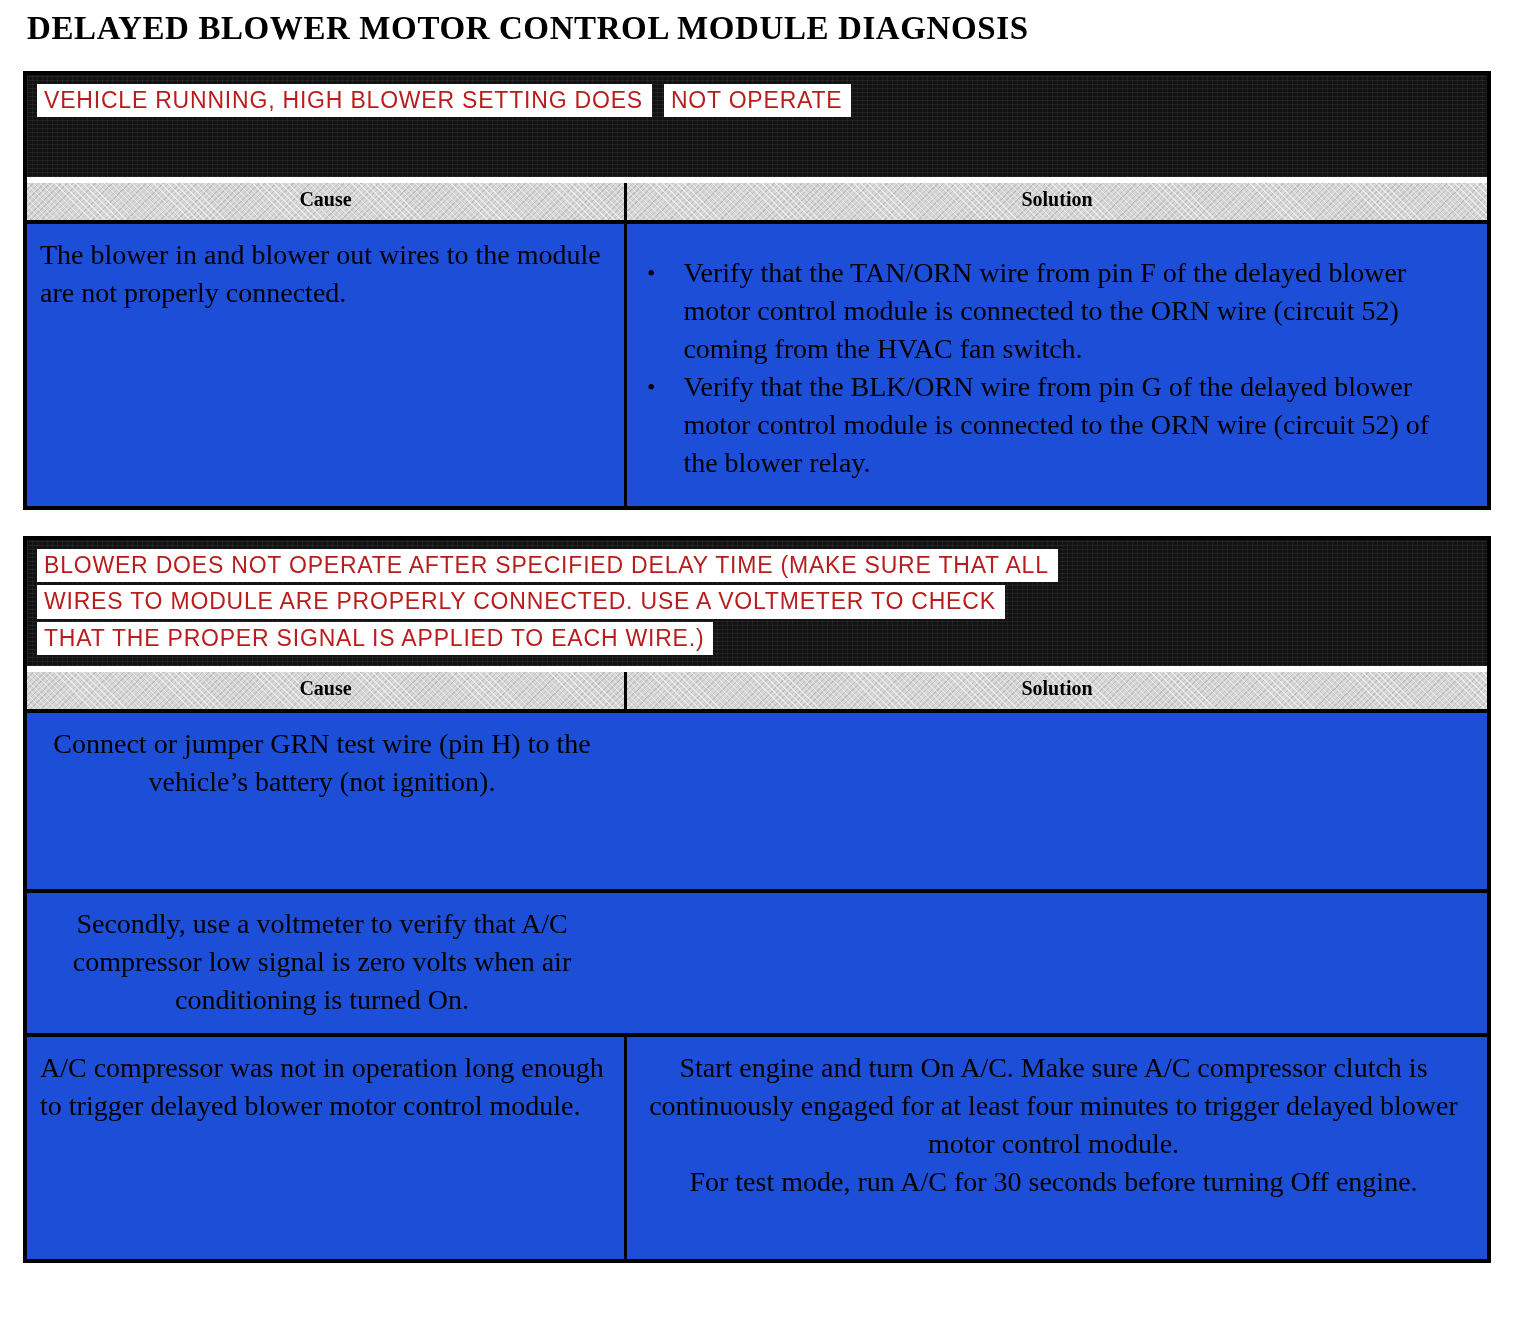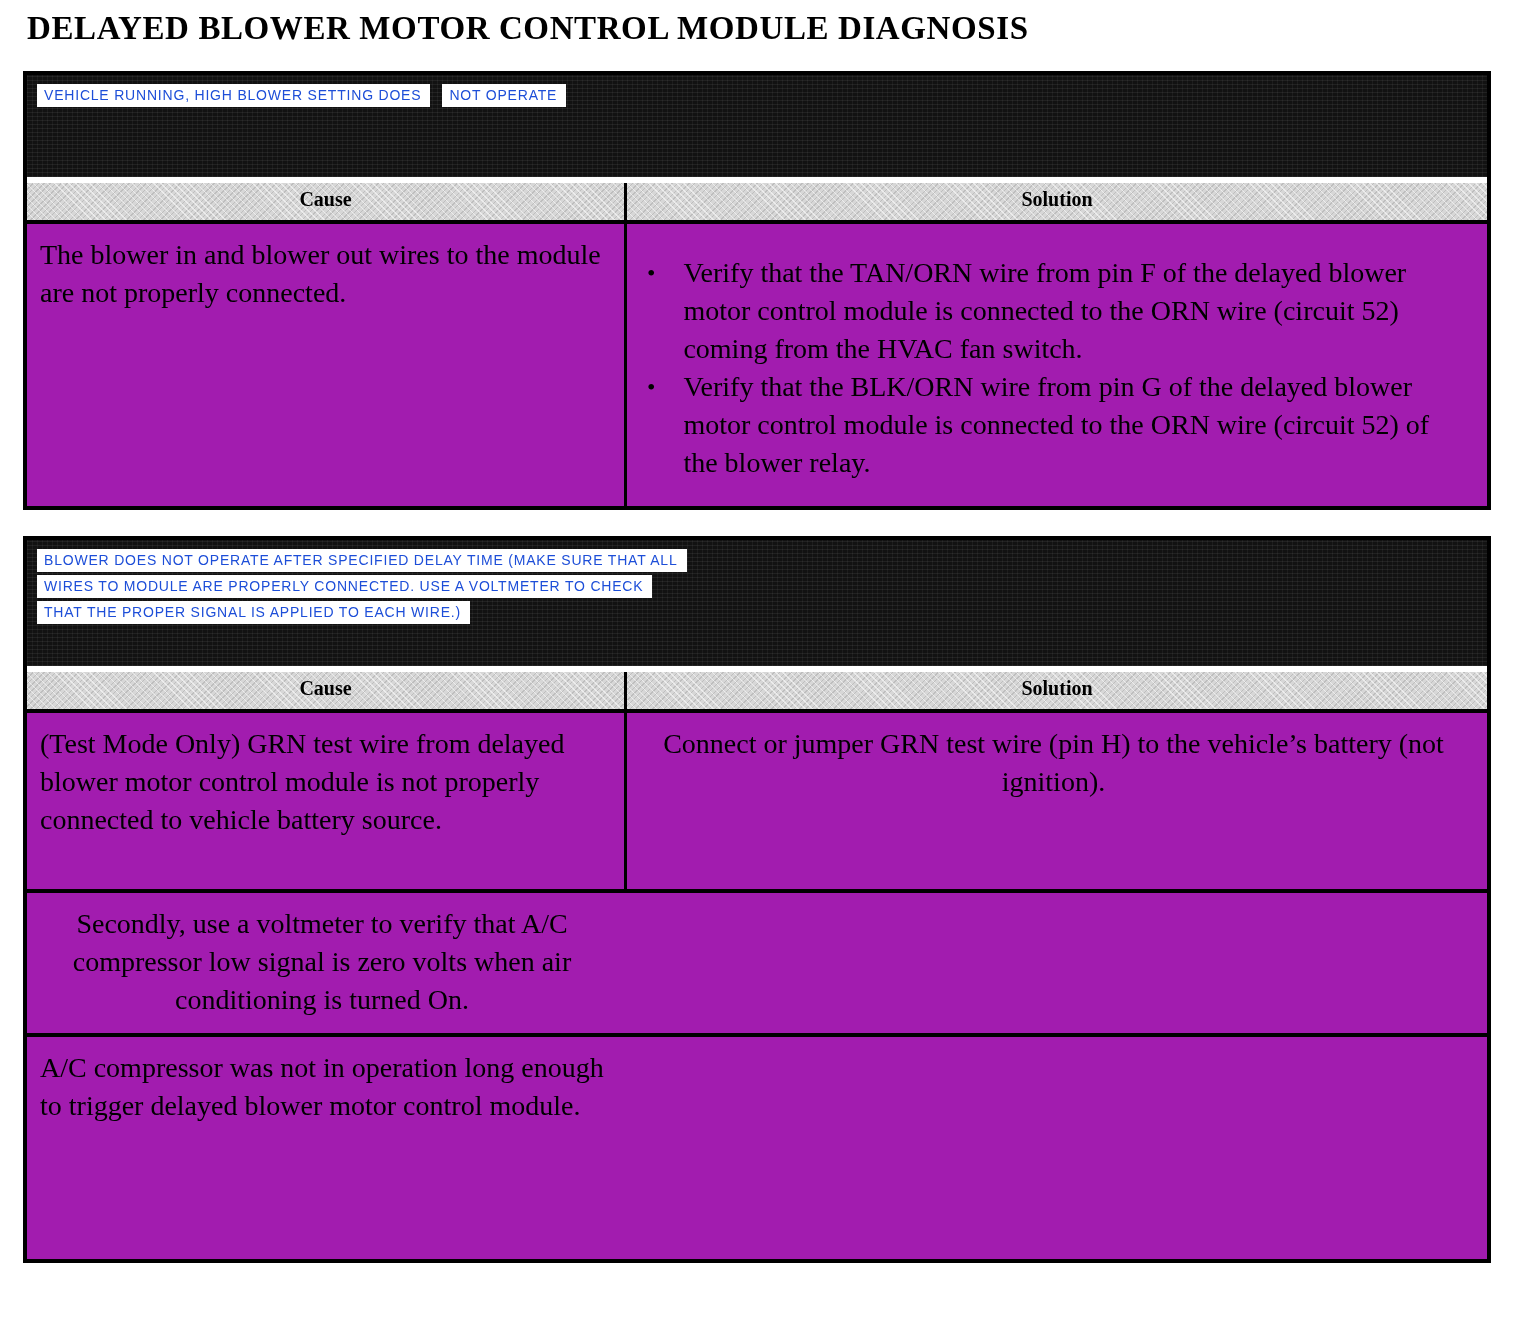--- a/index.html
+++ b/index.html
@@ -35,23 +35,23 @@
       repeating-linear-gradient(90deg, rgba(210,210,210,0.06) 0 1px, transparent 1px 5px),
       repeating-linear-gradient(0deg, rgba(170,170,170,0.10) 0 1px, transparent 1px 4px);
     padding: 9px 10px 8px 10px;
   }
   .banner-1 { min-height: 102px; }
   .banner-2 { min-height: 126px; }
   .banner-line { display: flex; gap: 12px; margin-bottom: 3px; }
   .chip {
     display: inline-block;
     background: #ffffff;
-    color: #1d4ed8;
+    color: #b91c1c;
     font-family: "Liberation Sans", sans-serif;
-    font-size: 14px;
+    font-size: 23px;
     letter-spacing: 0.8px;
     line-height: 1.15;
     padding: 3px 9px 4px 7px;
     white-space: nowrap;
     text-align: right;
   }
 
   
   .cols-header {
     display: grid;
@@ -67,21 +67,21 @@
     text-align: center;
     font-weight: bold;
     font-size: 20px;
     padding: 5px 0 9px 0;
   }
   .col-h + .col-h { border-left: 3px solid #000; }
 
   .trow {
     display: grid;
     grid-template-columns: 597px 1fr;
-    background: #a21caf;
+    background: #1d4ed8;
   }
   .trow + .trow { border-top: 4px solid #000; }
   .cell {
     font-size: 28px;
     line-height: 38px;
     padding: 12px 16px 14px 13px;
   }
   .cell + .cell { border-left: 3px solid #000; }
 
   .t1-row { min-height: 282px; }
@@ -147,31 +147,34 @@
         <span class="chip">THAT THE PROPER SIGNAL IS APPLIED TO EACH WIRE.)</span>
       </div>
     </div>
 
     <div class="cols-header">
       <div class="col-h">Cause</div>
       <div class="col-h">Solution</div>
     </div>
 
     <div class="trow t2-row1">
-      <div class="cell">(Test Mode Only) GRN test wire from delayed blower motor control module is not properly connected to vehicle battery source.</div>
       <div class="cell sol-lines">
         <p class="sol-line">Connect or jumper GRN test wire (pin H) to the vehicle’s battery (not ignition).</p>
       </div>
     </div>
 
     <div class="trow t2-row2">
       <div class="cell sol-lines">
         <p class="sol-line">Secondly, use a voltmeter to verify that A/C compressor low signal is zero volts when air conditioning is turned On.</p>
       </div>
     </div>
 
     <div class="trow t2-row3">
       <div class="cell">A/C compressor was not in operation long enough to trigger delayed blower motor control module.</div>
+      <div class="cell sol-lines">
+        <p class="sol-line">Start engine and turn On A/C. Make sure A/C compressor clutch is continuously engaged for at least four minutes to trigger delayed blower motor control module.</p>
+        <p class="sol-line">For test mode, run A/C for 30 seconds before turning Off engine.</p>
+      </div>
     </div>
 
   </section>
 
 </div>
 
 </body></html>

